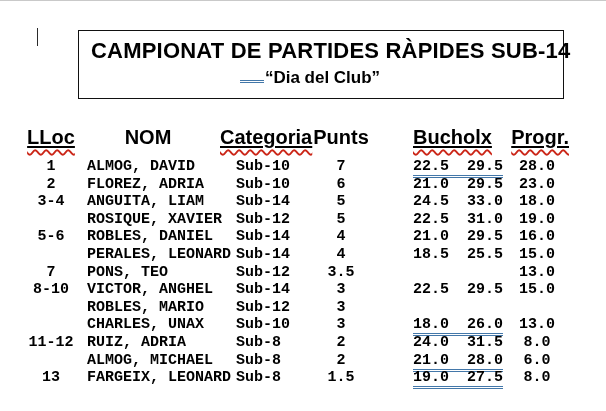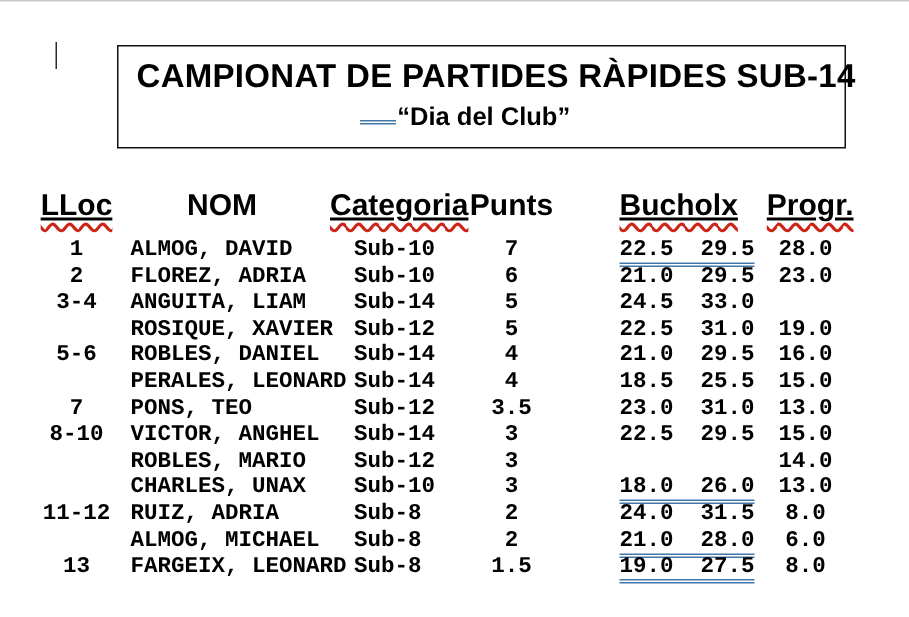--- a/index.html
+++ b/index.html
@@ -122,20 +122,21 @@
     <div class="cell c-buch"><span>21.0  29.5</span></div>
     <div class="cell c-progr">23.0</div>
   </div>
 
   <div class="row">
     <div class="cell c-lloc">3-4</div>
     <div class="cell c-nom">ANGUITA, LIAM</div>
     <div class="cell c-cat">Sub-14</div>
     <div class="cell c-punts">5</div>
     <div class="cell c-buch"><span>24.5  33.0</span></div>
+    <div class="cell c-progr">18.0</div>
   </div>
 
   <div class="row">
     <div class="cell c-lloc"></div>
     <div class="cell c-nom">ROSIQUE, XAVIER</div>
     <div class="cell c-cat">Sub-12</div>
     <div class="cell c-punts">5</div>
     <div class="cell c-buch"><span>22.5  31.0</span></div>
     <div class="cell c-progr">19.0</div>
   </div>
@@ -156,39 +157,37 @@
     <div class="cell c-punts">4</div>
     <div class="cell c-buch"><span>18.5  25.5</span></div>
     <div class="cell c-progr">15.0</div>
   </div>
 
   <div class="row">
     <div class="cell c-lloc">7</div>
     <div class="cell c-nom">PONS, TEO</div>
     <div class="cell c-cat">Sub-12</div>
     <div class="cell c-punts">3.5</div>
-    <div class="cell c-buch"><span>23.0  31.0</span></div>
     <div class="cell c-progr">13.0</div>
   </div>
 
   <div class="row">
     <div class="cell c-lloc">8-10</div>
     <div class="cell c-nom">VICTOR, ANGHEL</div>
     <div class="cell c-cat">Sub-14</div>
     <div class="cell c-punts">3</div>
     <div class="cell c-buch"><span>22.5  29.5</span></div>
     <div class="cell c-progr">15.0</div>
   </div>
 
   <div class="row">
     <div class="cell c-lloc"></div>
     <div class="cell c-nom">ROBLES, MARIO</div>
     <div class="cell c-cat">Sub-12</div>
     <div class="cell c-punts">3</div>
-    <div class="cell c-progr">14.0</div>
   </div>
 
   <div class="row">
     <div class="cell c-lloc"></div>
     <div class="cell c-nom">CHARLES, UNAX</div>
     <div class="cell c-cat">Sub-10</div>
     <div class="cell c-punts">3</div>
     <div class="cell c-buch"><span class="dbl">18.0  26.0</span></div>
     <div class="cell c-progr">13.0</div>
   </div>

